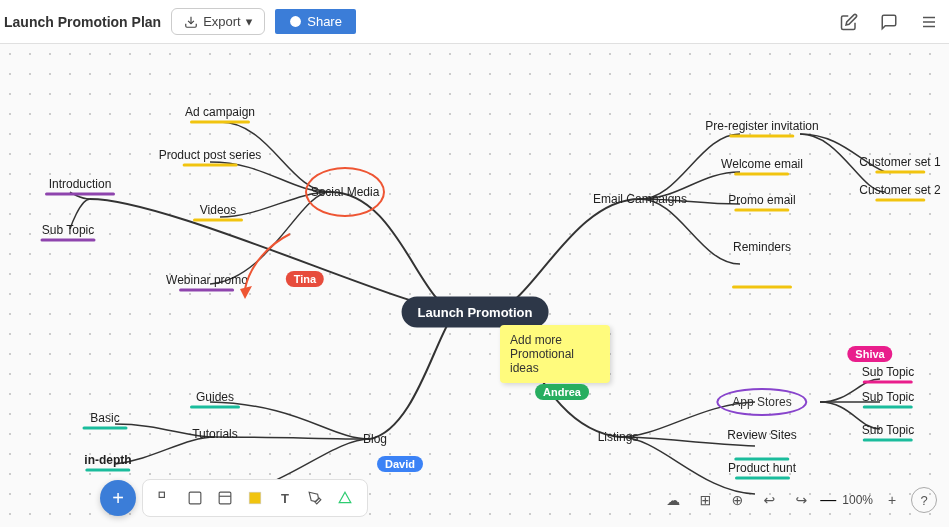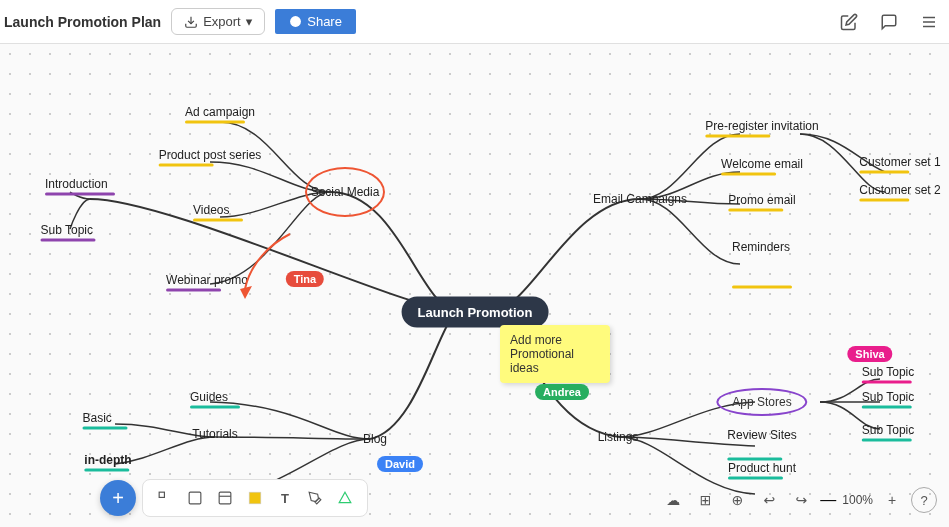--- a/index.html
+++ b/index.html
@@ -101,20 +101,21 @@
       color: #fff;
       padding: 8px 16px;
       border-radius: 20px;
       font-size: 13px;
       font-weight: 600;
       white-space: nowrap;
     }
     .node-bar {
       display: flex;
       flex-direction: column;
+      align-items: center;
       gap: 2px;
     }
     .node-bar-line {
       height: 3px;
       border-radius: 2px;
     }
 
     
     .sticky-note {
       position: absolute;

